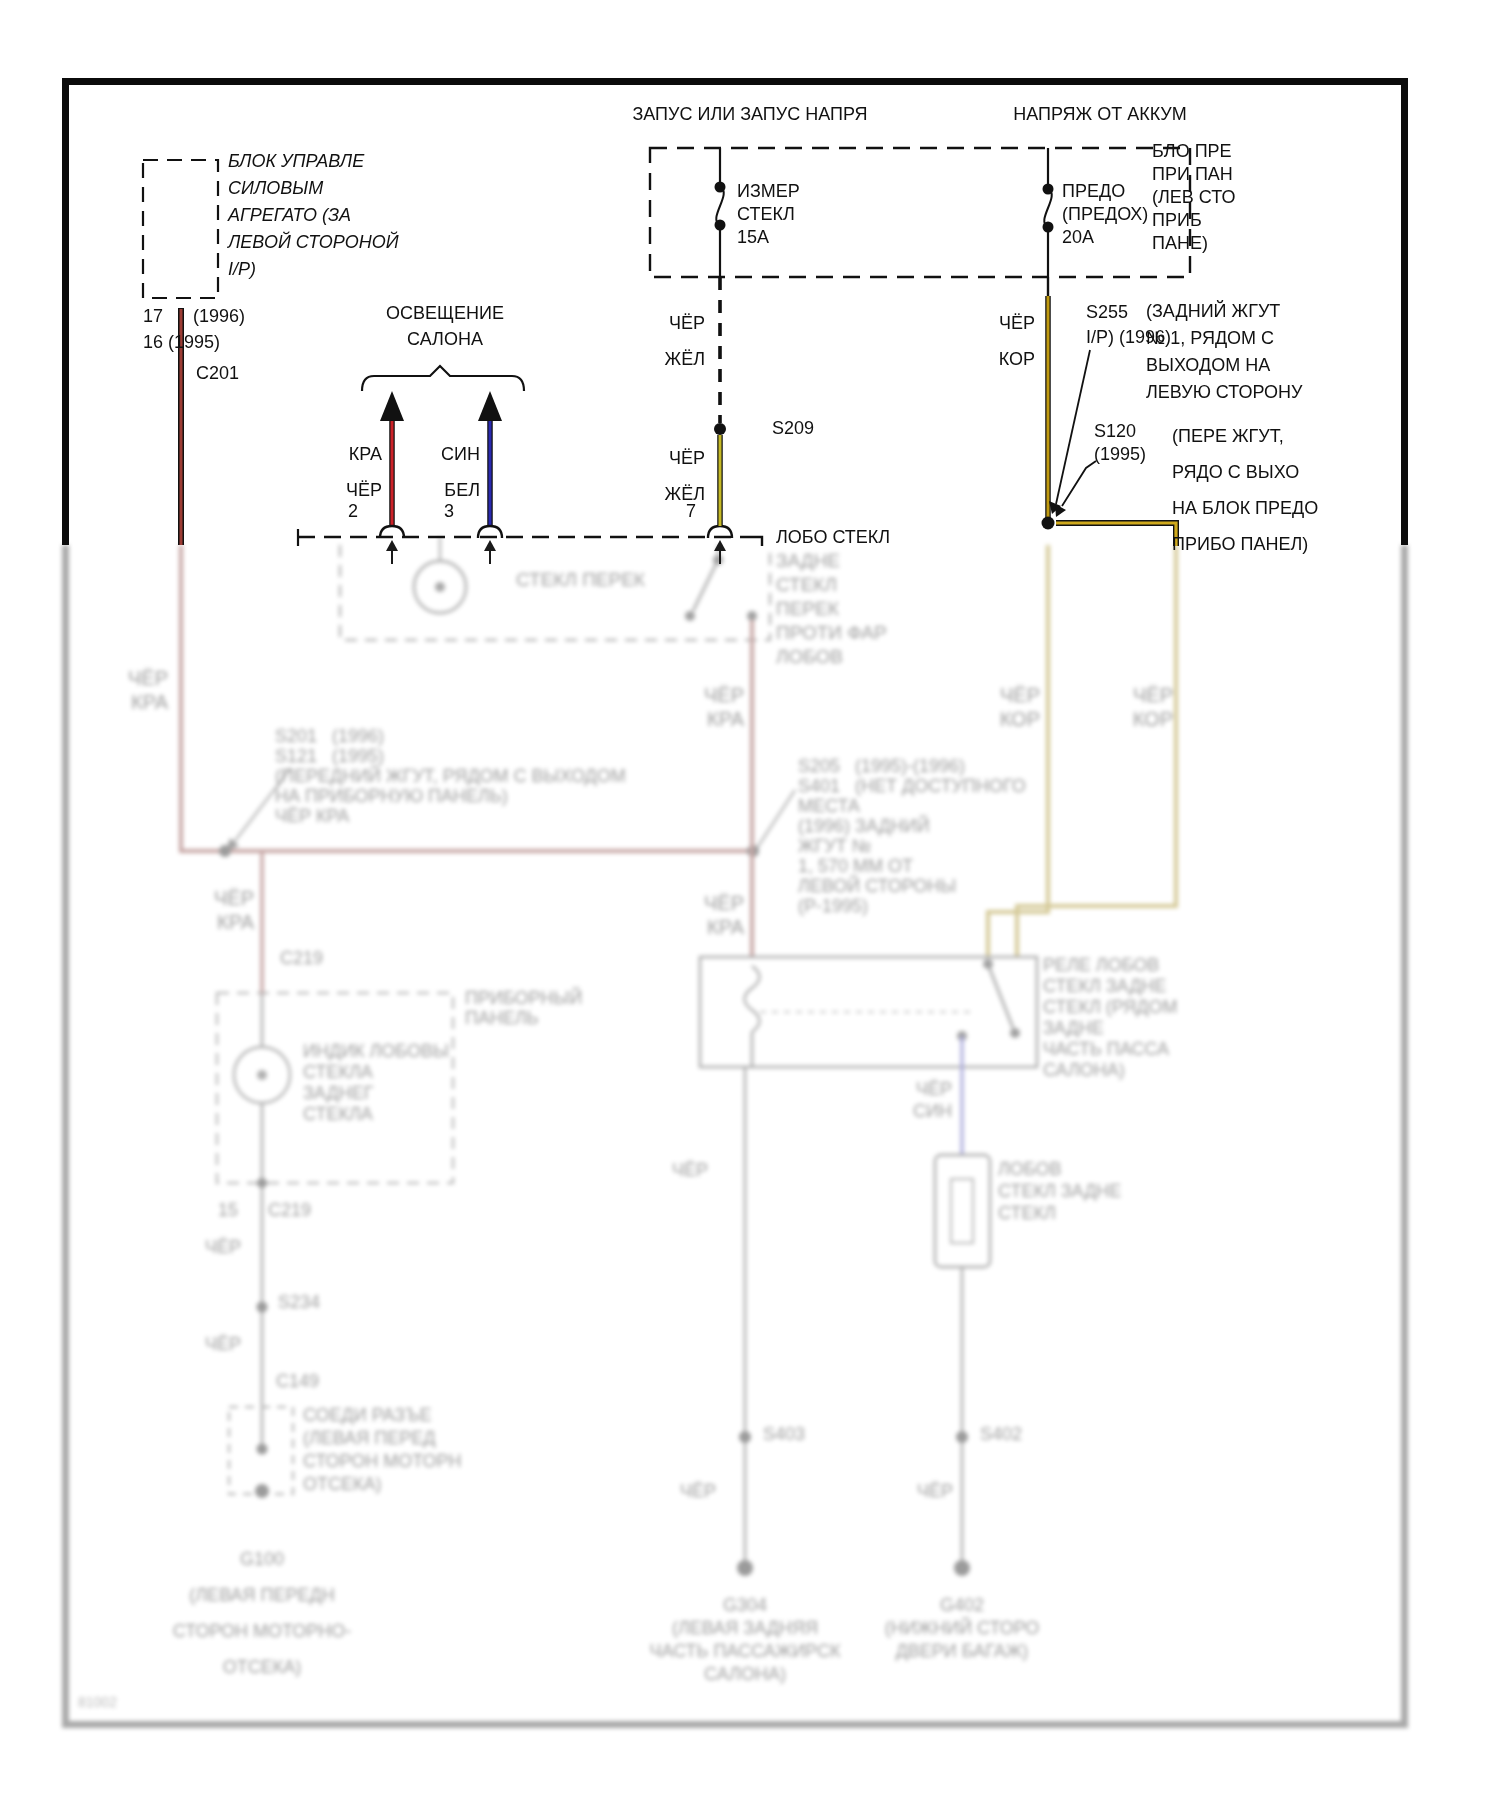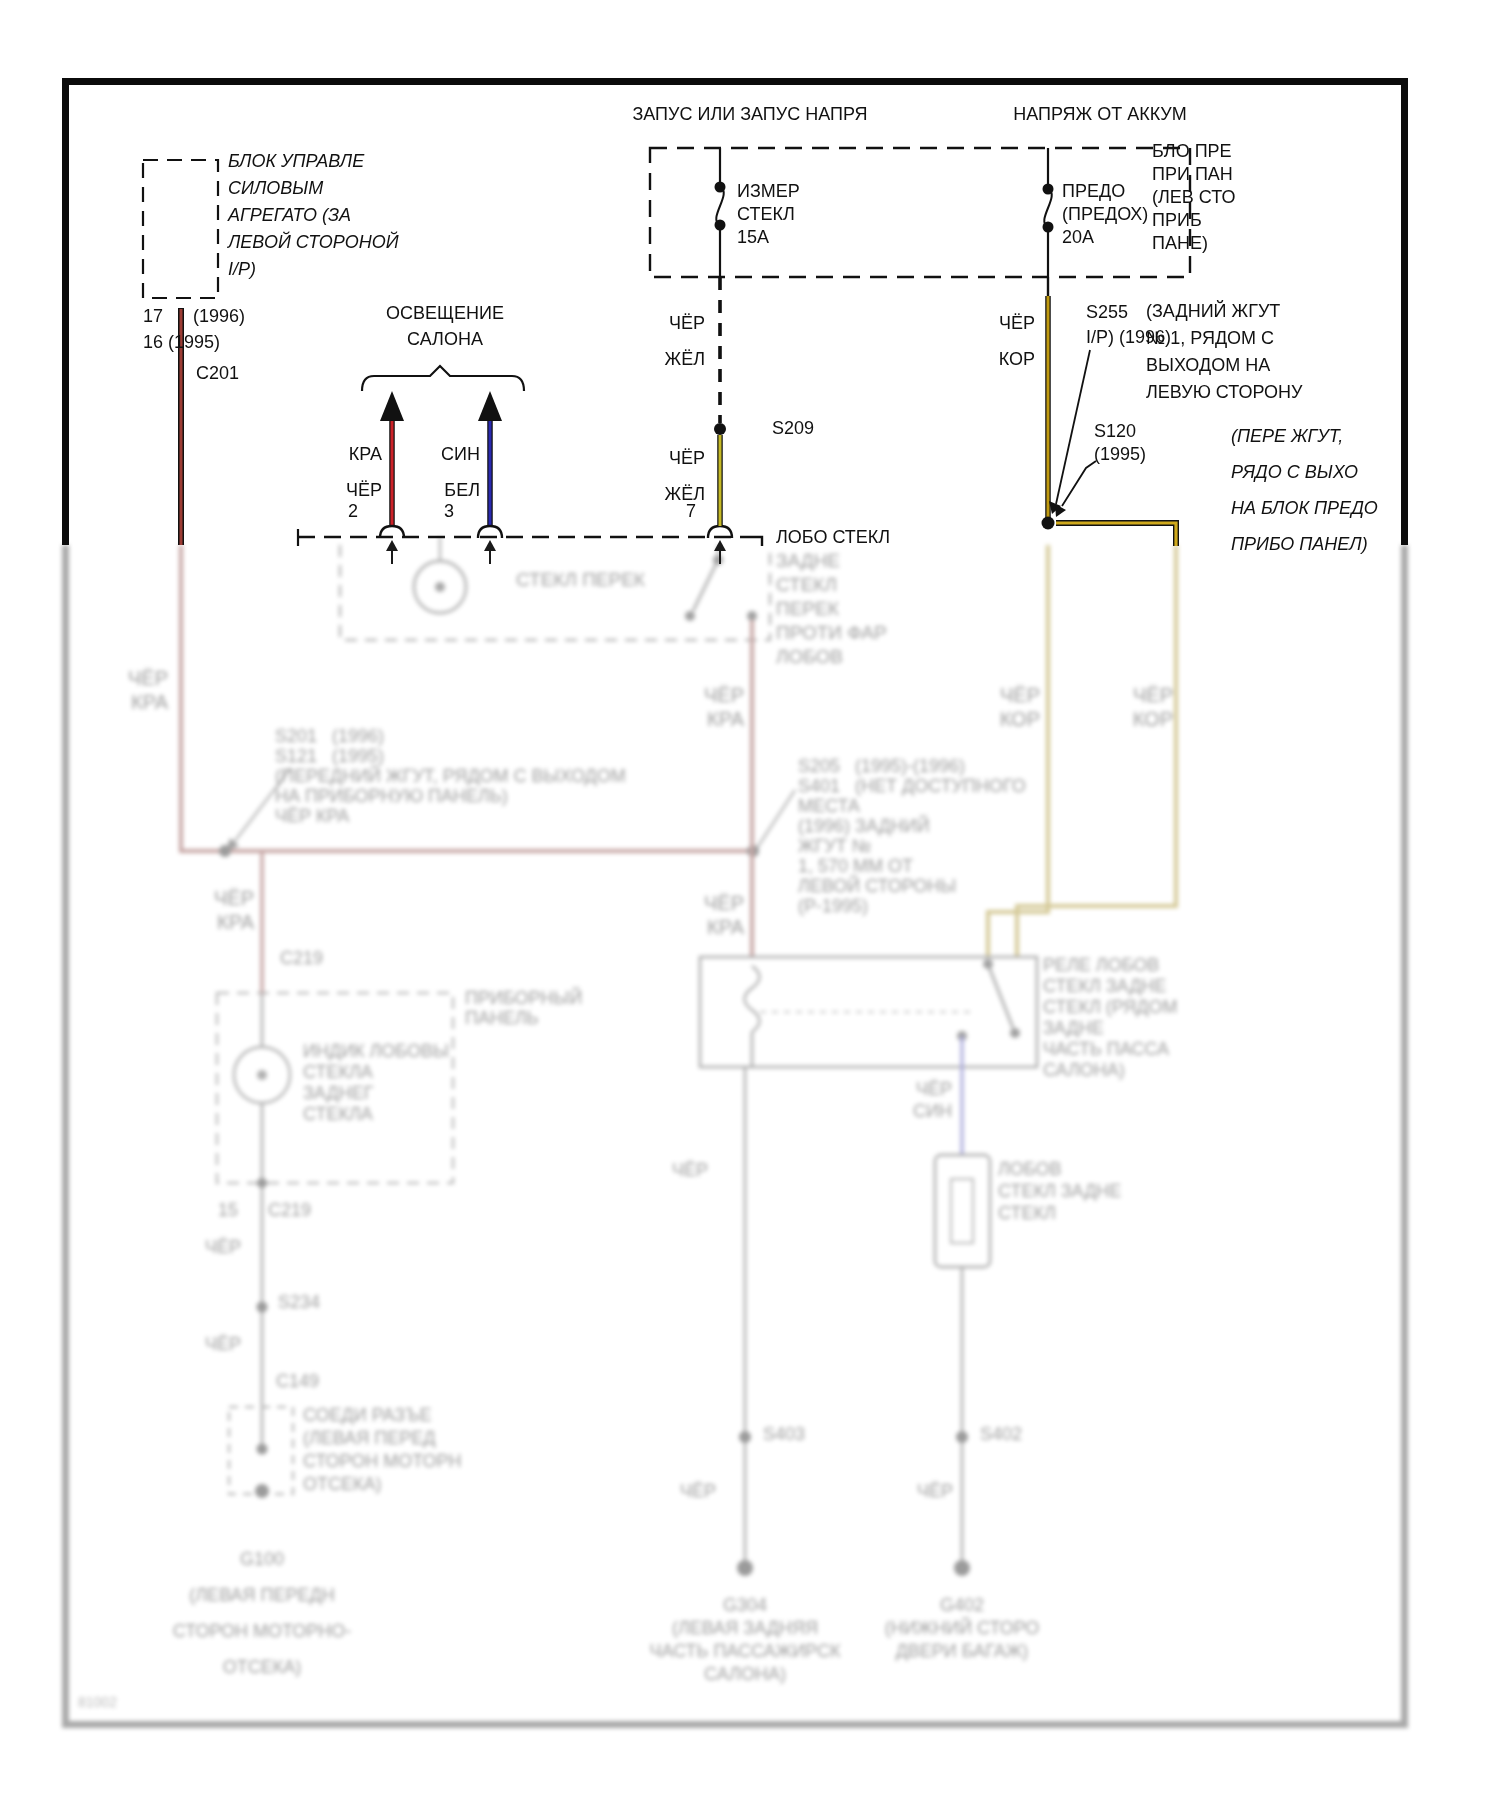--- a/index.html
+++ b/index.html
@@ -265,17 +265,17 @@
 <div class="t r lh24" style="left:985px;top:305px;width:50px;">ЧЁР
 КОР</div>
 <div class="t lh25" style="left:1086px;top:300px;">S255
 I/P) (1996)</div>
 <div class="t lh27" style="left:1146px;top:298px;">(ЗАДНИЙ ЖГУТ
 № 1, РЯДОМ С
 ВЫХОДОМ НА
 ЛЕВУЮ СТОРОНУ</div>
 <div class="t lh23" style="left:1094px;top:420px;">S120
 (1995)</div>
-<div class="t lh24" style="left:1231px;top:418px;font-style:italic;">(ПЕРЕ ЖГУТ,
+<div class="t lh24" style="left:1172px;top:418px;">(ПЕРЕ ЖГУТ,
 РЯДО С ВЫХО
 НА БЛОК ПРЕДО
 ПРИБО ПАНЕЛ)</div>
 <div class="t" style="left:776px;top:524px;">ЛОБО СТЕКЛ</div>
 
 </body></html>

